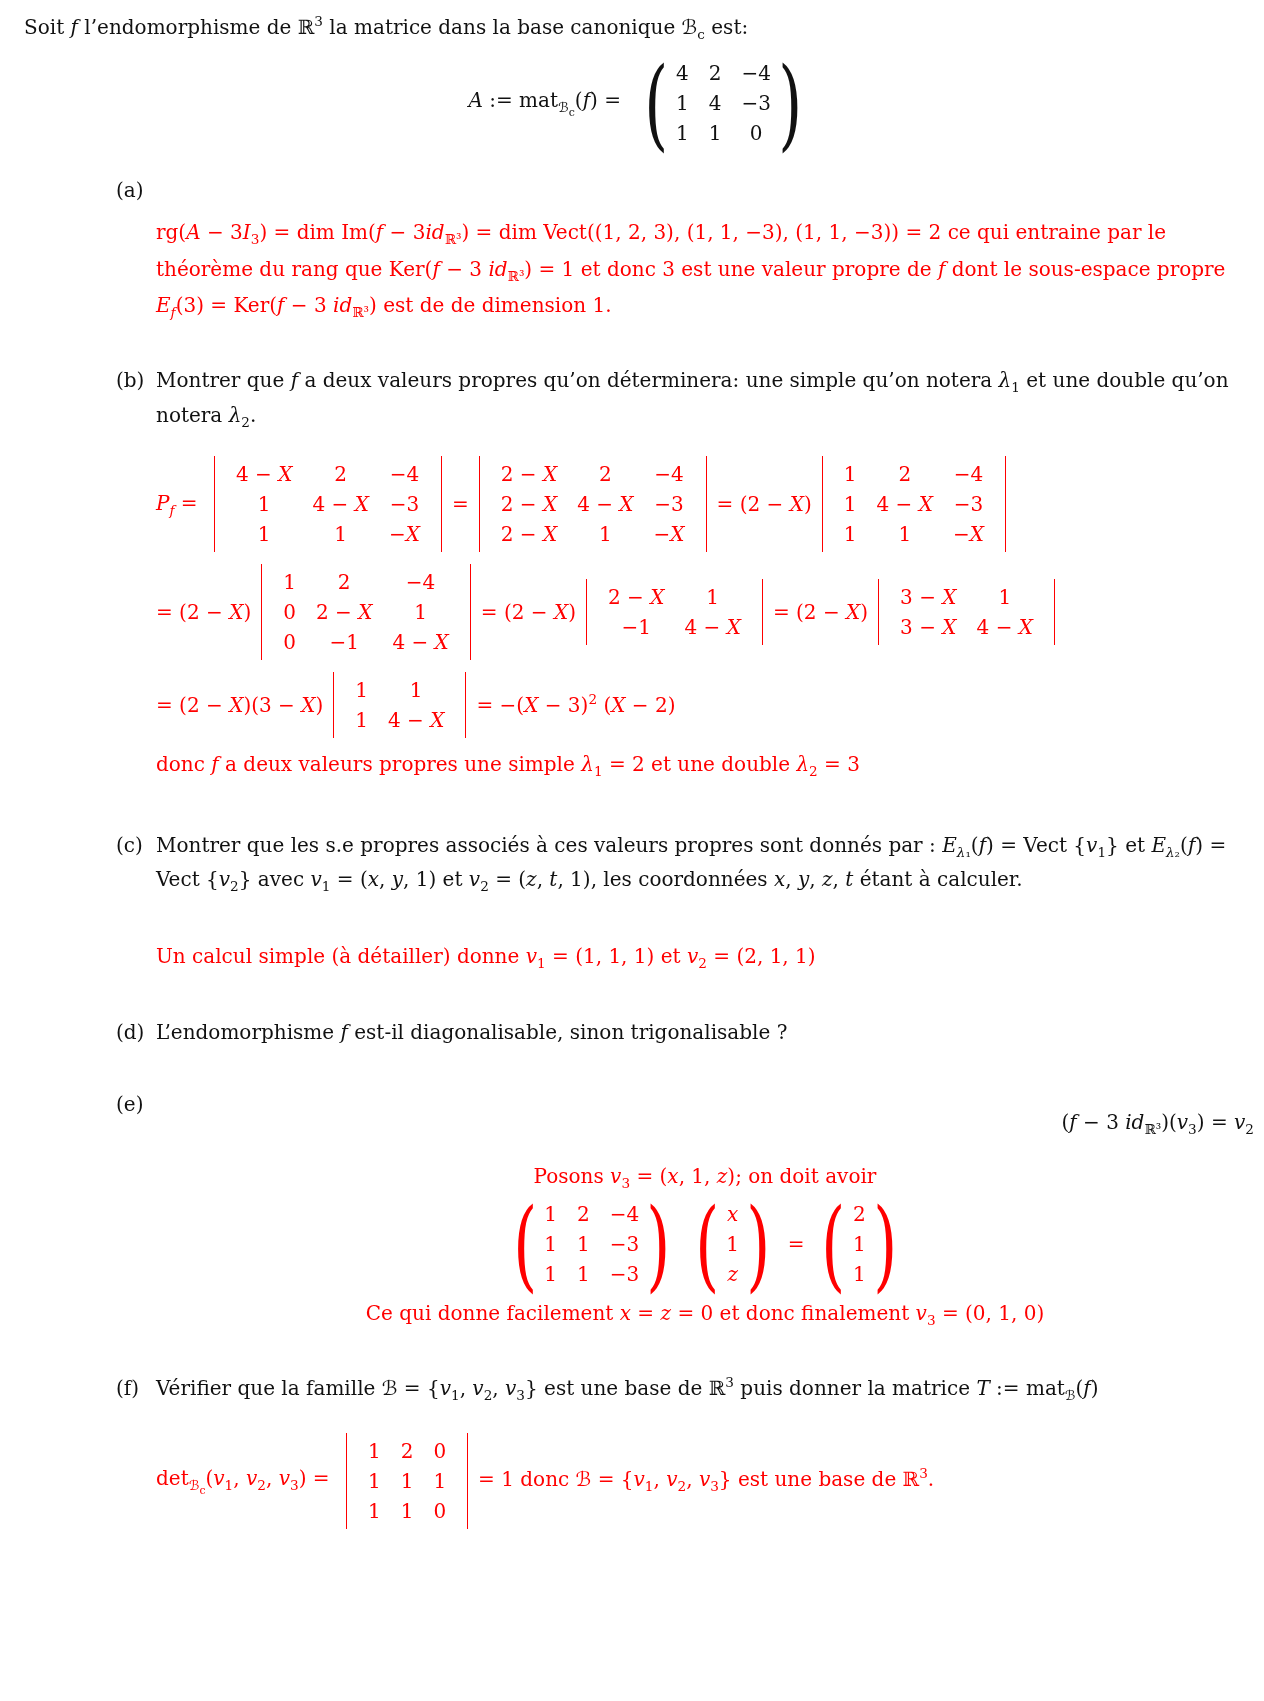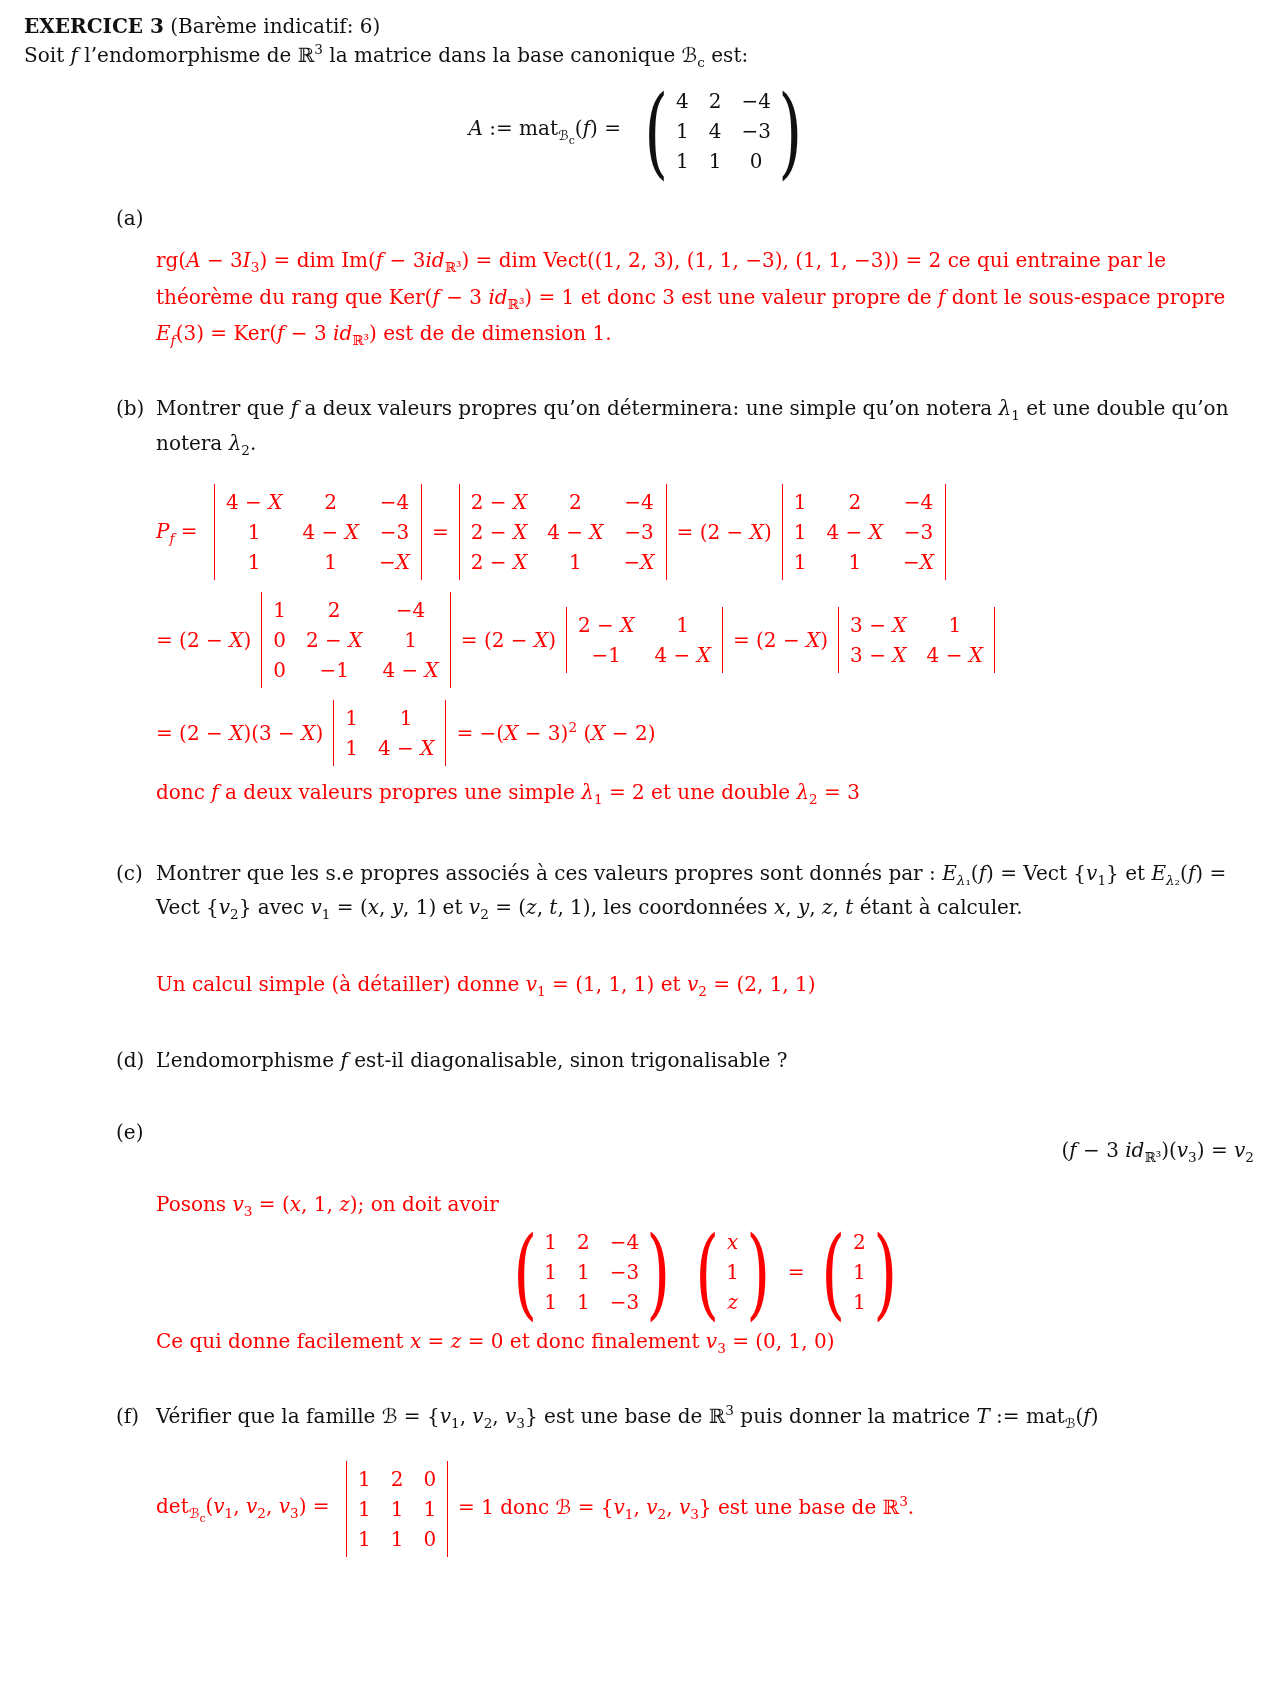--- a/index.html
+++ b/index.html
@@ -23,40 +23,37 @@
   .item-label { flex:0 0 40px; line-height:1.6; }
   .item-body { flex:1 1 auto; min-width:0; line-height:1.6; }
   .statement { line-height:1.6; }
   .red { color:#ff0000; }
   .answer { margin-top:41px; line-height:1.72; }
   .eq-line { display:flex; align-items:center; gap:10px; margin-top:14px; flex-wrap:nowrap; }
   .eq-center { justify-content:center; }
   .eq-text { white-space:pre; }
   .mat { display:inline-flex; align-items:center; }
   .mat-grid { display:grid; column-gap:20px; row-gap:0; justify-items:center; align-items:center; }
-  .det .mat-grid { border-left:1.7px solid currentColor; border-right:1.7px solid currentColor; padding:3px 11px; }
+  .det .mat-grid { border-left:1.7px solid currentColor; border-right:1.7px solid currentColor; padding:3px 21px; }
   .mat-cell { line-height:30px; white-space:pre; }
   .paren {
     font-family:"DejaVu Serif",serif; line-height:0.78; display:inline-block;
     transform:scaleX(0.62); font-weight:400; letter-spacing:0;
   }
   .pf-block { margin-top:22px; }
   .pf-block .eq-line { margin-top:12px; }
   .concl { margin-top:10px; line-height:1.6; }
-  .sub-line { margin-top:20px; line-height:1.6; }
+  .sub-line { margin-top:20px; line-height:1.6;text-align:center; }
   .centered-text { text-align:right; margin:18px 0 6px 0; line-height:1.6; }
 </style>
 </head>
 <body>
 
 <div class="page">
 
-  <div class="doc-title">
-    <span class="bold">EXERCICE 3</span><span> (Barème indicatif: 6)</span>
-  </div>
 
   <div class="intro">Soit <i>f</i> l’endomorphisme de ℝ<sup>3</sup> la matrice dans la base canonique ℬ<sub>c</sub> est:</div>
 
   <div class="display-eq">
       <span class="eq-text"><i>A</i> := mat<sub>ℬ<sub>c</sub></sub>(<i>f</i>) = </span>
       <span class="mat pmat">
         <span class="paren" style="font-size: 99px;">(</span>
         <span class="mat-grid" style="grid-template-columns: repeat(3, auto);">
           <span class="mat-cell">4</span>
           <span class="mat-cell">2</span>

